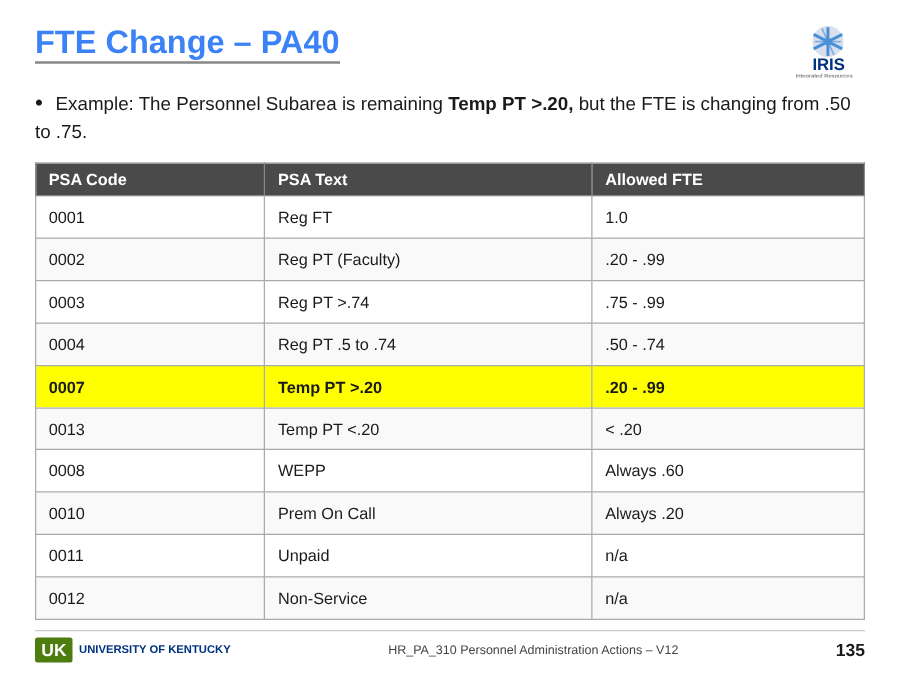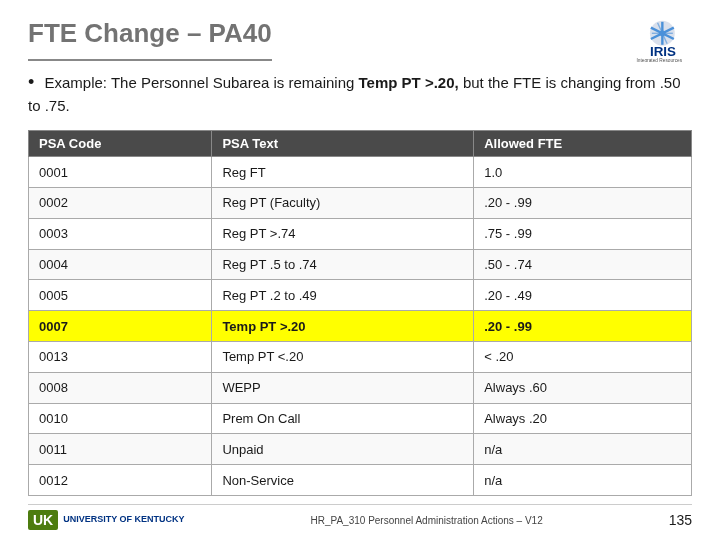--- a/index.html
+++ b/index.html
@@ -26,23 +26,23 @@
     .header-row {
       display: flex;
       justify-content: space-between;
       align-items: flex-start;
       margin-bottom: 6px;
     }
 
     .page-title {
       font-size: 26px;
       font-weight: bold;
-      color: #737373;
+      color: #3b82f6;
       border-bottom: 2px solid #888;
-      padding-bottom: 10px;
+      padding-bottom: 0;
     }
 
     .iris-logo {
       width: 90px;
       height: 46px;
       display: flex;
       flex-direction: column;
       align-items: flex-end;
       justify-content: flex-start;
     }
@@ -142,21 +142,21 @@
     .footer-center {
       font-size: 10px;
       color: #444;
       text-align: center;
       flex: 1;
       margin: 0 16px;
     }
 
     .footer-page {
       font-size: 14px;
-      font-weight: normal;
+      font-weight: bold;
       color: #1a1a1a;
     }
   </style>
 </head>
 <body>
 
 <div class="page-container">
 
   <div class="header-row">
     <h1 class="page-title">FTE Change – PA40</h1>
@@ -208,25 +208,20 @@
           <tr>
             <td>0003</td>
             <td>Reg PT &gt;.74</td>
             <td>.75 - .99</td>
           </tr>
           <tr>
             <td>0004</td>
             <td>Reg PT .5 to .74</td>
             <td>.50 - .74</td>
           </tr>
-          <tr>
-            <td>0005</td>
-            <td>Reg PT .2 to .49</td>
-            <td>.20 - .49</td>
-          </tr>
           <tr class="highlighted">
             <td>0007</td>
             <td>Temp PT &gt;.20</td>
             <td>.20 - .99</td>
           </tr>
           <tr>
             <td>0013</td>
             <td>Temp PT &lt;.20</td>
             <td>&lt; .20</td>
           </tr>

